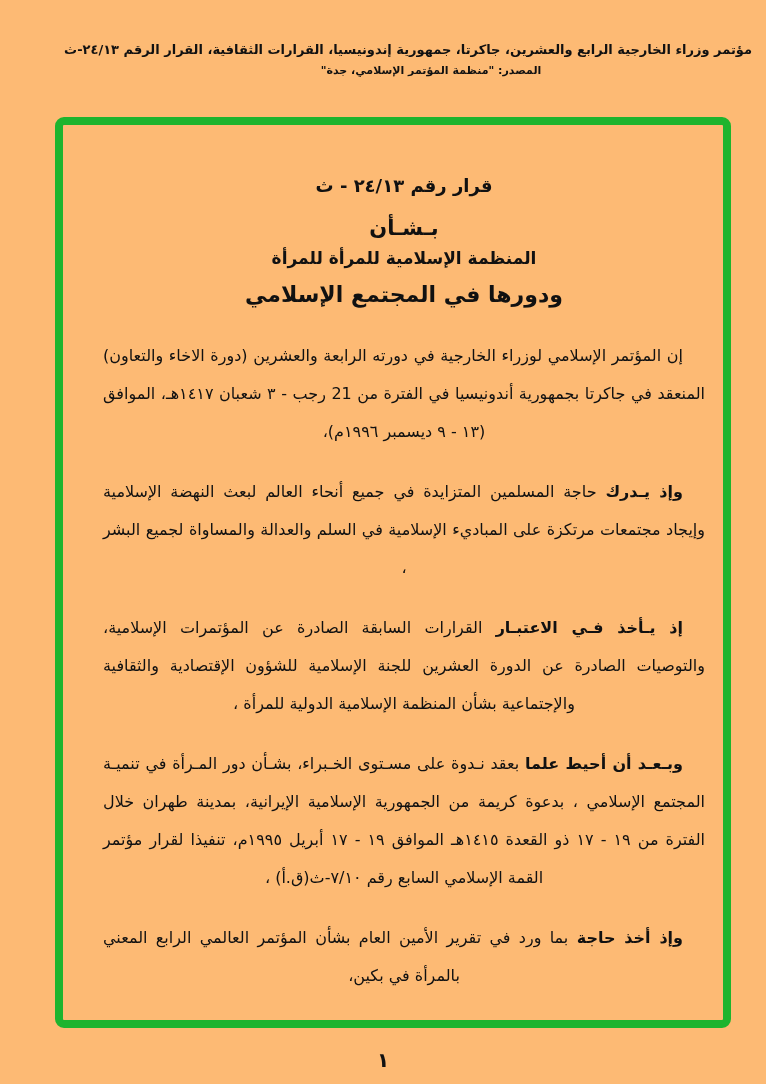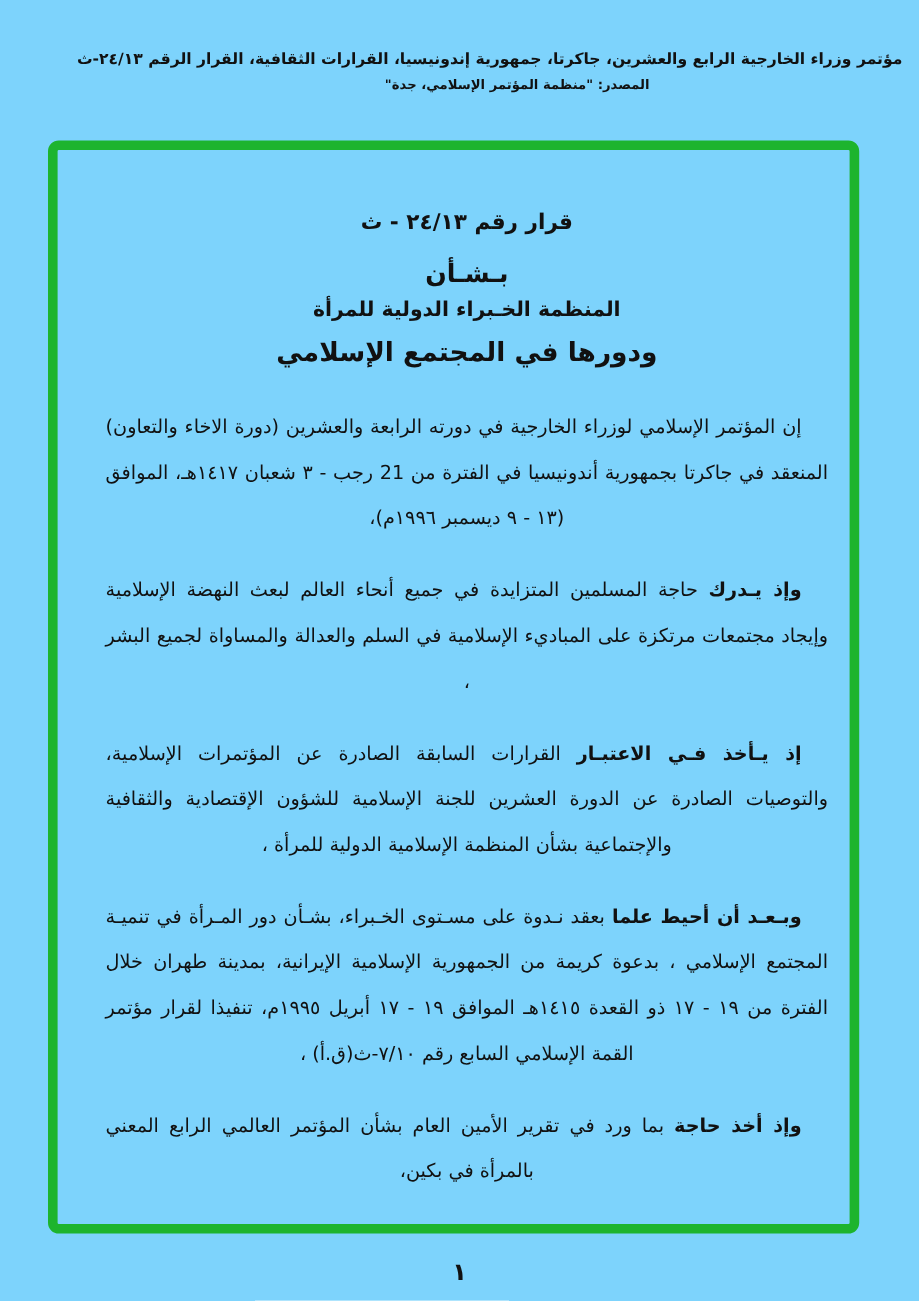--- a/index.html
+++ b/index.html
@@ -1,20 +1,20 @@
 <!DOCTYPE html>
 <html lang="ar"><head>
 <meta charset="utf-8">
 <style>
   html, body { margin: 0; padding: 0; background: #ffffff; }
   .page {
     position: relative;
     width: 766px;
     height: 1084px;
-    background: #7dd3fc;
+    background: #fdba74;
     font-family: "DejaVu Sans", sans-serif;
     color: #111111;
     overflow: hidden;
   }
   .doc-header { padding: 42px 14px 0 14px; direction: rtl; }
   .citation {
     text-align: right;
     font-size: 13px;
     font-weight: bold;
     letter-spacing: 0;
@@ -23,21 +23,21 @@
   .source {
     margin-top: 7px;
     text-align: center;
     font-size: 11px;
     font-weight: bold;
     position: relative;
     left: 48px;
   }
   .frame {
     position: absolute;
-    left: 40px;
+    left: 55px;
     top: 117px;
     width: 676px;
     height: 911px;
     box-sizing: border-box;
     border: 8px solid #ef4444;
     border-radius: 9px;
     padding: 50px 18px 0 40px;
     direction: rtl;
   }
   .title-block { text-align: center; margin-bottom: 30px; }
@@ -73,21 +73,21 @@
   <div class="doc-header">
     <div class="citation">مؤتمر وزراء الخارجية الرابع والعشرين، جاكرتا، جمهورية إندونيسيا، القرارات الثقافية، القرار الرقم ٢٤/١٣-ث</div>
     <div class="source">المصدر:  "منظمة المؤتمر الإسلامي، جدة"</div>
   </div>
 
   <div class="frame" style="border-color: rgb(29, 180, 46);">
 
     <div class="title-block">
       <div class="t1">قرار رقم ٢٤/١٣ - ث</div>
       <div class="t2">بـشـأن</div>
-      <div class="t3">المنظمة الخـبراء الدولية للمرأة</div>
+      <div class="t3">المنظمة الإسلامية للمرأة للمرأة</div>
       <div class="t4">ودورها في المجتمع الإسلامي</div>
     </div>
 
     <p class="para"><span>إن المؤتمر الإسلامي لوزراء الخارجية في دورته الرابعة والعشرين (دورة الاخاء والتعاون) المنعقد في جاكرتا بجمهورية أندونيسيا في الفترة من 21 رجب - ٣ شعبان ١٤١٧هـ، الموافق</span> <span>(٩‎ - ‎١٣ ديسمبر ١٩٩٦م)،</span></p>
 
     <p class="para"><span class="lead">وإذ يـدرك</span> <span>حاجة المسلمين المتزايدة في جميع أنحاء العالم لبعث النهضة الإسلامية وإيجاد مجتمعات مرتكزة على المباديء الإسلامية في السلم والعدالة والمساواة لجميع البشر ،</span></p>
 
     <p class="para"><span class="lead">إذ يـأخذ فـي الاعتبـار</span> <span>القرارات السابقة الصادرة عن المؤتمرات الإسلامية، والتوصيات الصادرة عن الدورة العشرين للجنة الإسلامية للشؤون الإقتصادية والثقافية والإجتماعية بشأن المنظمة الإسلامية الدولية للمرأة ،</span></p>
 
 

